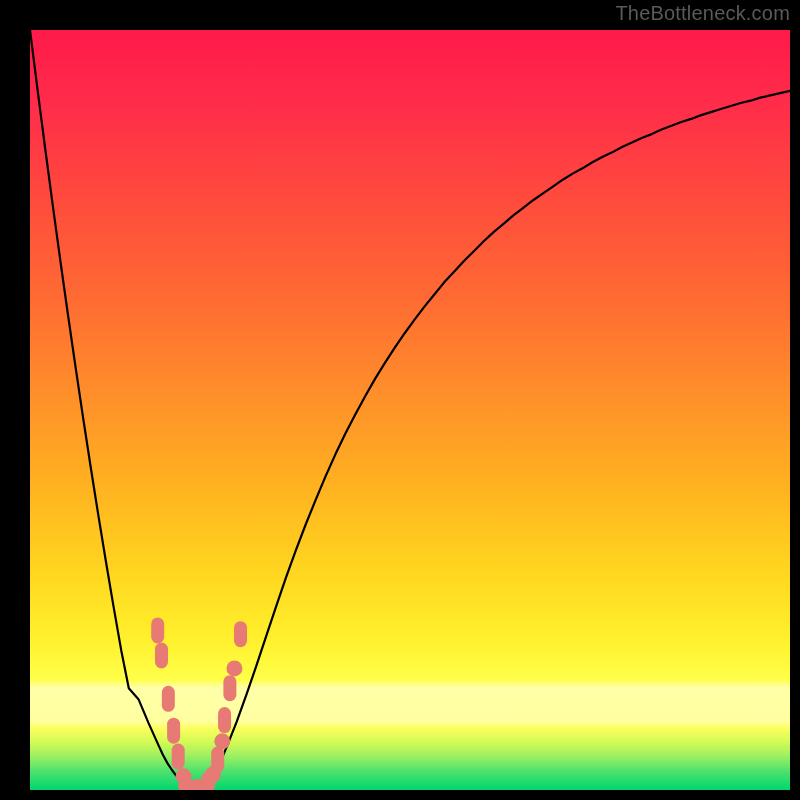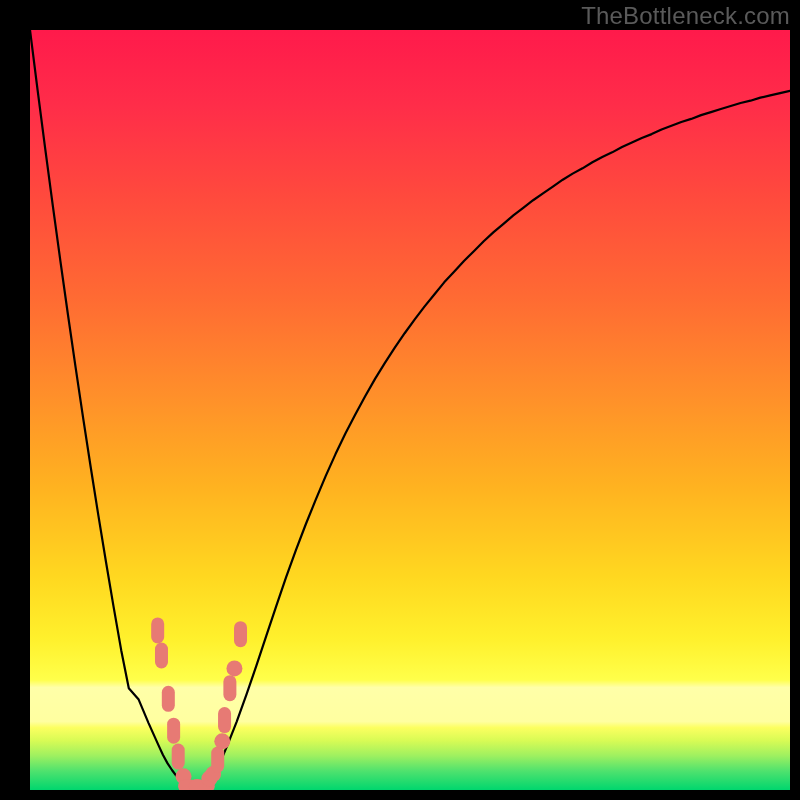--- a/index.html
+++ b/index.html
@@ -28,21 +28,21 @@
     left: 0;
     top: 0;
     width: 100%;
     height: 100%;
   }
   .watermark {
     position: absolute;
     top: 2px;
     right: 10px;
     color: #5a5a5a;
-    font-size: 24px;
+    font-size: 20px;
     font-weight: 500;
     letter-spacing: 0.2px;
     user-select: none;
     text-align: center;
   }
   svg.curve {
     position: absolute;
     left: 0;
     top: 0;
   }

